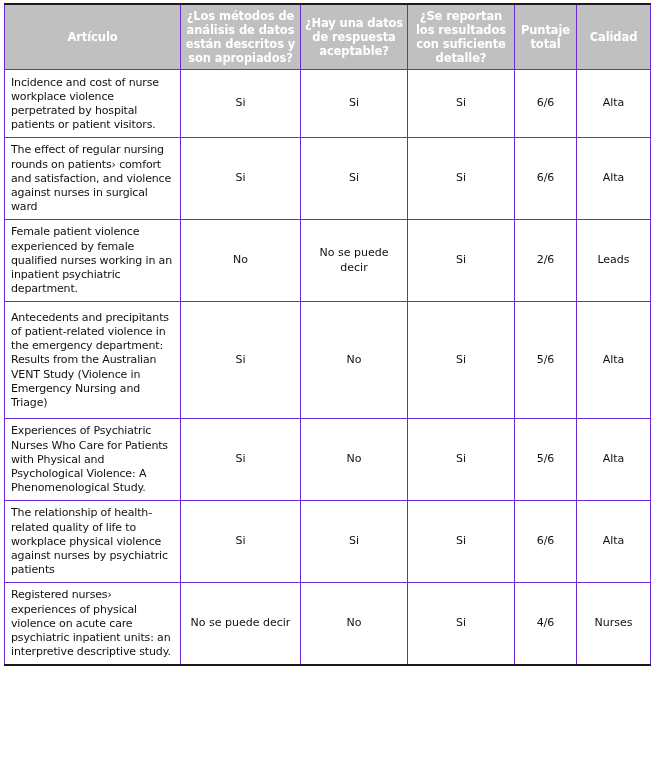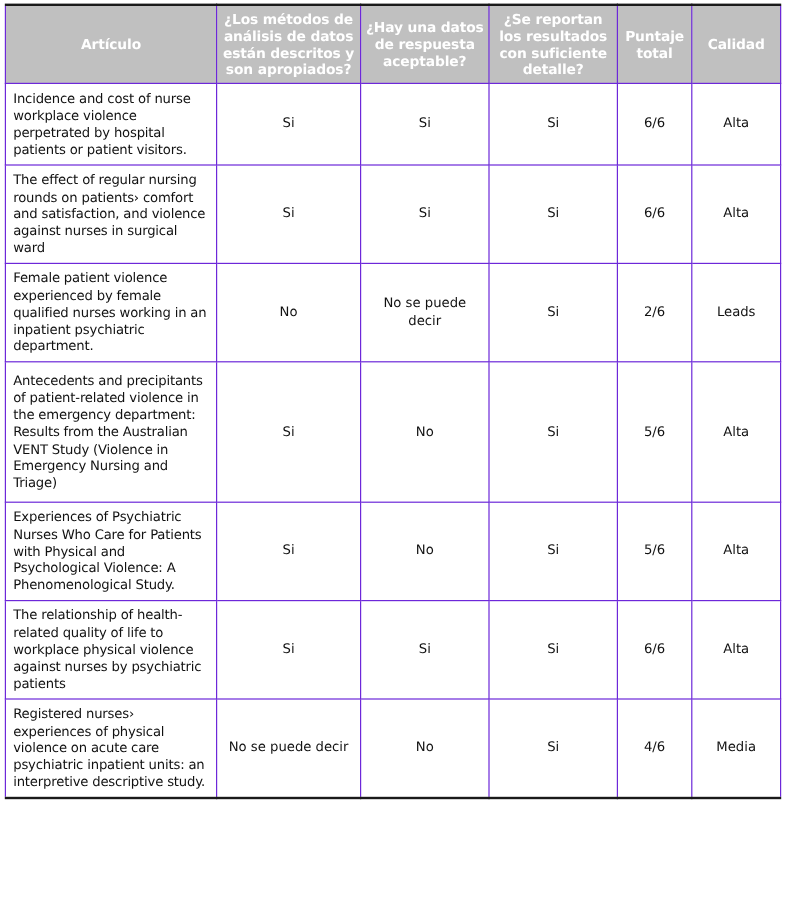--- a/index.html
+++ b/index.html
@@ -117,16 +117,16 @@
       <td>Si</td>
       <td>6/6</td>
       <td>Alta</td>
     </tr>
     <tr class="r6">
       <td class="title">Registered nurses› experiences of physical violence on acute care psychiatric inpatient units: an interpretive descriptive study.</td>
       <td>No se puede decir</td>
       <td>No</td>
       <td>Si</td>
       <td>4/6</td>
-      <td>Media</td>
+      <td>Nurses</td>
     </tr>
   </tbody>
 </table>
 
 </body></html>

